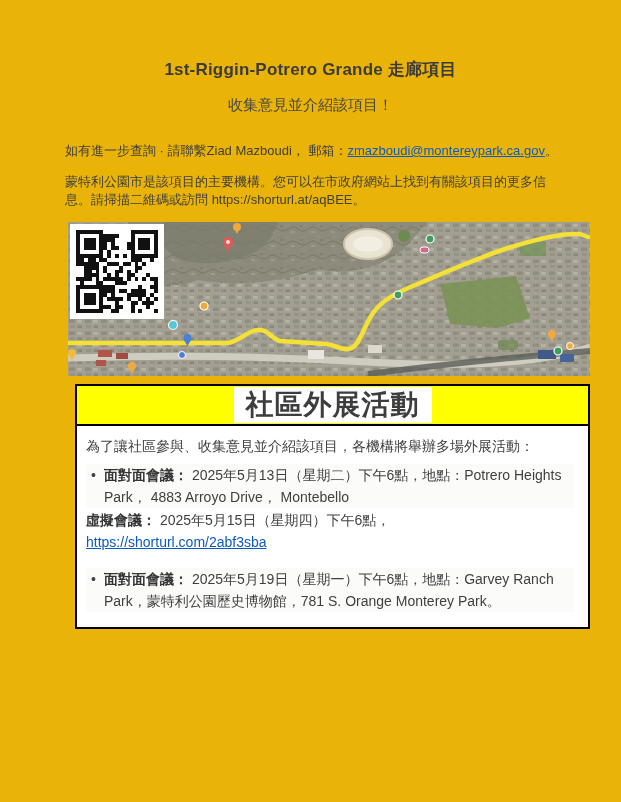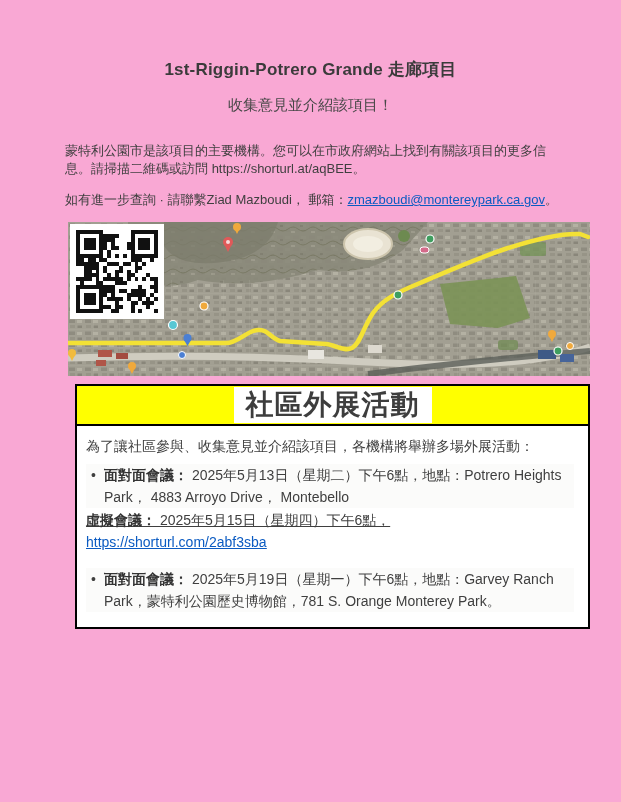--- a/index.html
+++ b/index.html
@@ -1,20 +1,20 @@
 <!DOCTYPE html>
 <html><head>
 <meta charset="utf-8">
 <style>
   * { margin:0; padding:0; box-sizing:border-box; }
   html,body { background:#ffffff; }
   .page {
     position:relative;
     width:621px; height:802px;
-    background:#f9a8d4;
+    background:#eab308;
     font-family:"Liberation Sans", sans-serif;
     color:#3f3f3f;
     overflow:hidden;
   }
   .title {
     padding-top:58px;
     text-align:center;
     font-size:17px;
     font-weight:bold;
     color:#3b3b3b;
@@ -87,34 +87,34 @@
   .box-content {
     padding:9px 14px 14px 9px;
     font-size:14px;
     color:#3f3f3f;
   }
   .box-intro { line-height:22px; margin-bottom:7px; }
   .event-row { display:flex; background:#fbfbfa; margin-bottom:1px; }
   .event-row .bullet { width:18px; padding-left:5px; line-height:22px; color:#3f3f3f; }
   .event-text { flex:1; line-height:22px; }
   .event-label { font-weight:bold; color:#333333; }
-  .virtual-block { line-height:22px;text-decoration:underline; }
+  .virtual-block { line-height:22px; }
   .gap-above { margin-top:15px; }
 </style>
 </head>
 <body>
 
 <div class="page">
 
   <h1 class="title">1st-Riggin-Potrero Grande 走廊項目</h1>
   <h2 class="subtitle">收集意見並介紹該項目！</h2>
 
   <div class="intro-wrap">
+    <p class="para"><span>如有進一步查詢 · 請聯繫Ziad Mazboudi， 郵箱：</span><a class="link">zmazboudi@montereypark.ca.gov</a><span>。</span></p>
     <p class="para"><span>蒙特利公園市是該項目的主要機構。您可以在市政府網站上找到有關該項目的更多信息。請掃描二維碼或訪問 </span><span class="plain-url">https://shorturl.at/aqBEE</span><span>。</span></p>
-    <p class="para"><span>如有進一步查詢 · 請聯繫Ziad Mazboudi， 郵箱：</span><a class="link">zmazboudi@montereypark.ca.gov</a><span>。</span></p>
   </div>
 
   <div class="map">
     <svg viewBox="0 0 522 154">
       <defs>
         <pattern id="city" width="16" height="12" patternUnits="userSpaceOnUse">
           <rect width="16" height="12" fill="#a29f92"></rect>
           <rect x="1" y="1.5" width="6" height="3.5" fill="#8f8c80"></rect>
           <rect x="9" y="2" width="5" height="3" fill="#b4b1a3"></rect>
           <rect x="2" y="7" width="5" height="3" fill="#979487"></rect>

